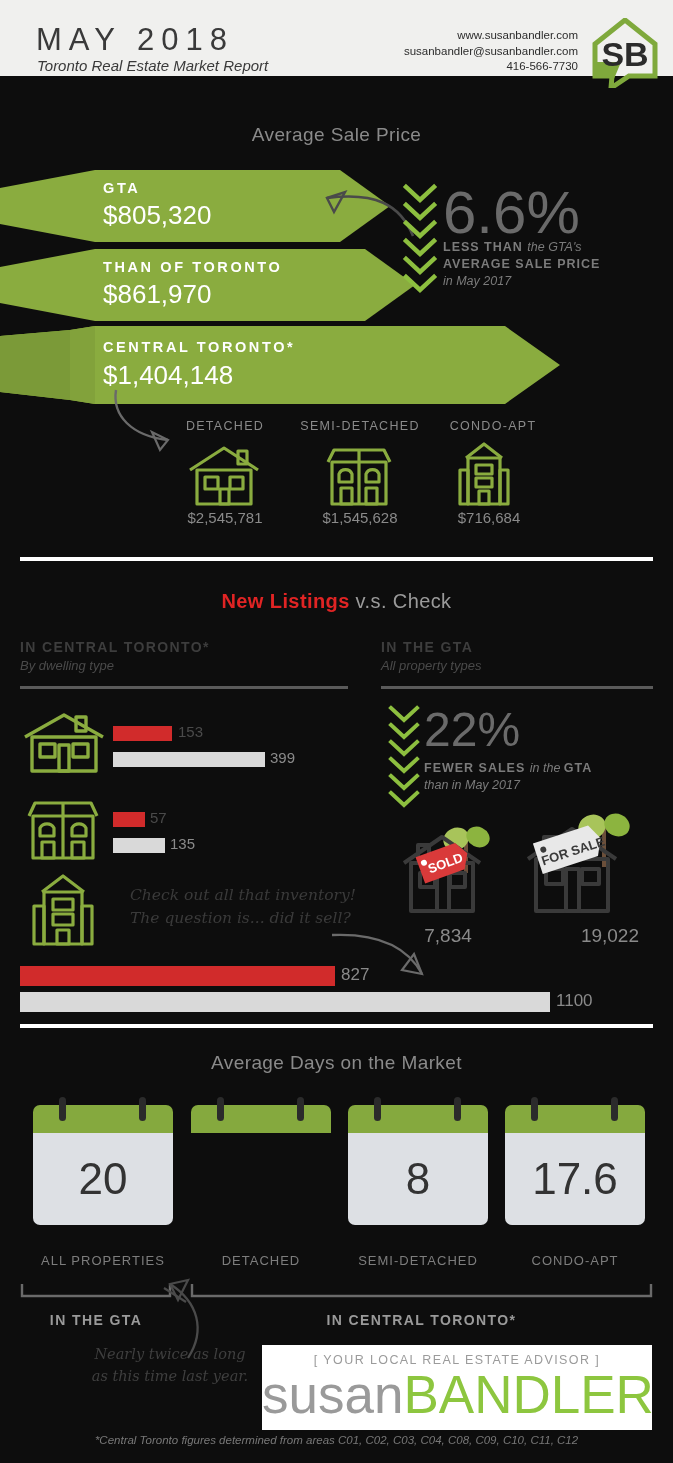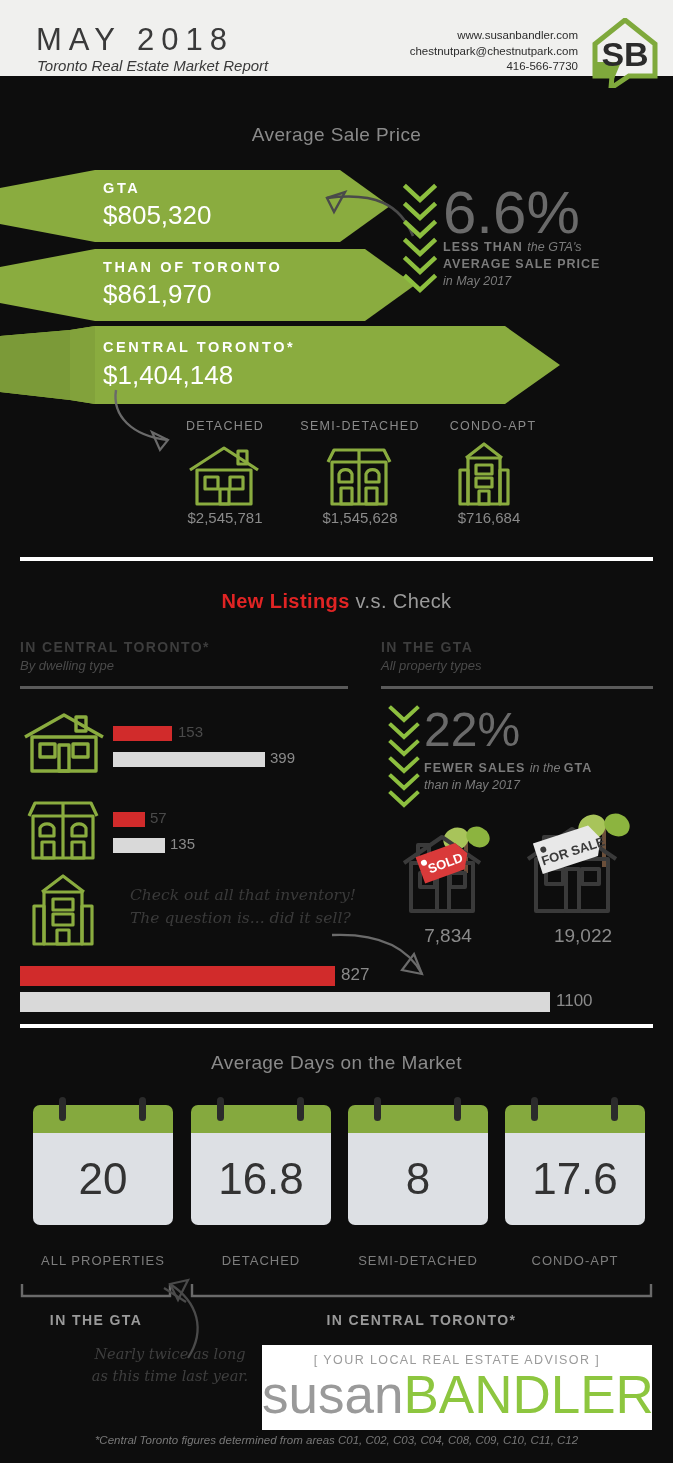--- a/index.html
+++ b/index.html
@@ -69,21 +69,21 @@
 </head>
 <body>
 
 <div id="page">
 
   <div class="header">
     <div class="hdr-month">MAY 2018</div>
     <div class="hdr-sub">Toronto Real Estate Market Report</div>
     <div class="hdr-contact">
       <div>www.susanbandler.com</div>
-      <div>chestnutpark@chestnutpark.com</div>
+      <div>susanbandler@susanbandler.com</div>
       <div>416-566-7730</div>
     </div>
     <svg class="logo" viewBox="0 0 68 70">
       <path d="M34 2 L64 26 L64 58 L38 58 L20 70 L21 58 L4 58 L4 26 Z" fill="none" stroke="#7fa93c" stroke-width="5"></path>
       <path d="M6 44 L30 44 L20 68 L19 57 L6 57 Z" fill="#7fa93c"></path>
       <text x="34" y="48" font-family="Liberation Sans, sans-serif" font-size="34" font-weight="bold" fill="#2b2b2b" text-anchor="middle">SB</text>
     </svg>
   </div>
 
   <div class="sec-title" style="top:124px;">Average Sale Price</div>
@@ -304,37 +304,36 @@
       <rect x="24" y="64" width="17" height="15"></rect>
         <rect x="60" y="64" width="17" height="15"></rect>
       <rect x="44" y="64" width="13" height="42"></rect>
     </g>
     <g transform="rotate(-18 52 42)">
       <path d="M14 26 L72 26 L80 42 L72 58 L14 58 Z" fill="#e8e8e8"></path>
       <circle cx="22" cy="35" r="3" fill="#3a3a3a"></circle>
       <text x="50" y="50" font-family="Liberation Sans, sans-serif" font-size="13" font-weight="bold" fill="#3a3a3a" text-anchor="middle">FOR SALE</text>
     </g>
   </svg>
-  <div class="house-num" style="left:527px;top:925px;width:112px;">19,022</div>
+  <div class="house-num" style="left:527px;top:925px;width:112px;text-align:right;">19,022</div>
 
   <div class="divider" style="top:1024px;"></div>
 
   <div class="sec-title" style="top:1052px;">Average Days on the Market</div>
 
   <div class="cal" style="left:33px;top:1105px;">
     <div class="cal-top"></div>
     <div class="ring a"></div>
     <div class="ring b"></div>
     <div class="cal-body">20</div>
   </div>
   <div class="cal" style="left:191px;top:1105px;">
     <div class="cal-top"></div>
     <div class="ring a"></div>
     <div class="ring b"></div>
-    <div class="cal-body">16.8</div>
   </div>
   <div class="cal" style="left:348px;top:1105px;">
     <div class="cal-top"></div>
     <div class="ring a"></div>
     <div class="ring b"></div>
     <div class="cal-body">8</div>
   </div>
   <div class="cal" style="left:505px;top:1105px;">
     <div class="cal-top"></div>
     <div class="ring a"></div>

